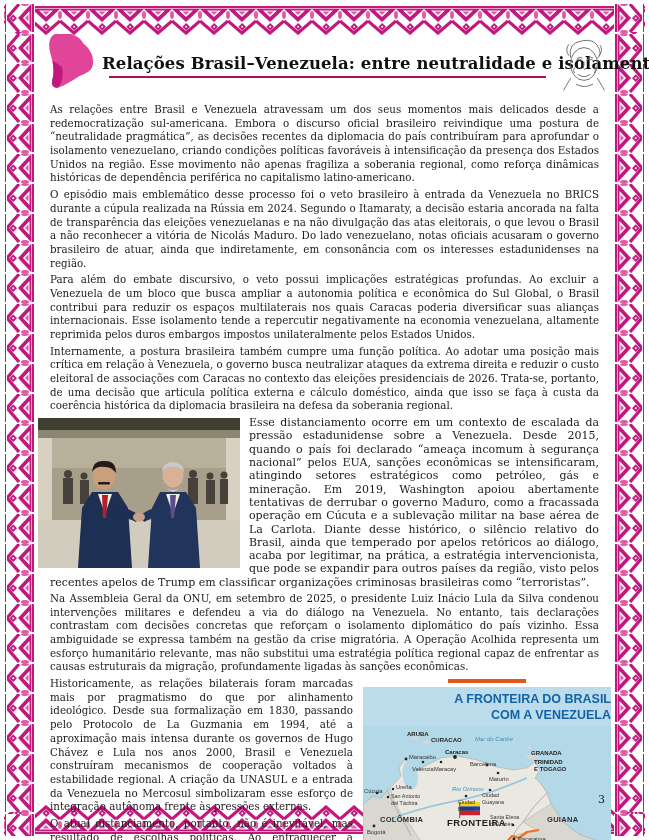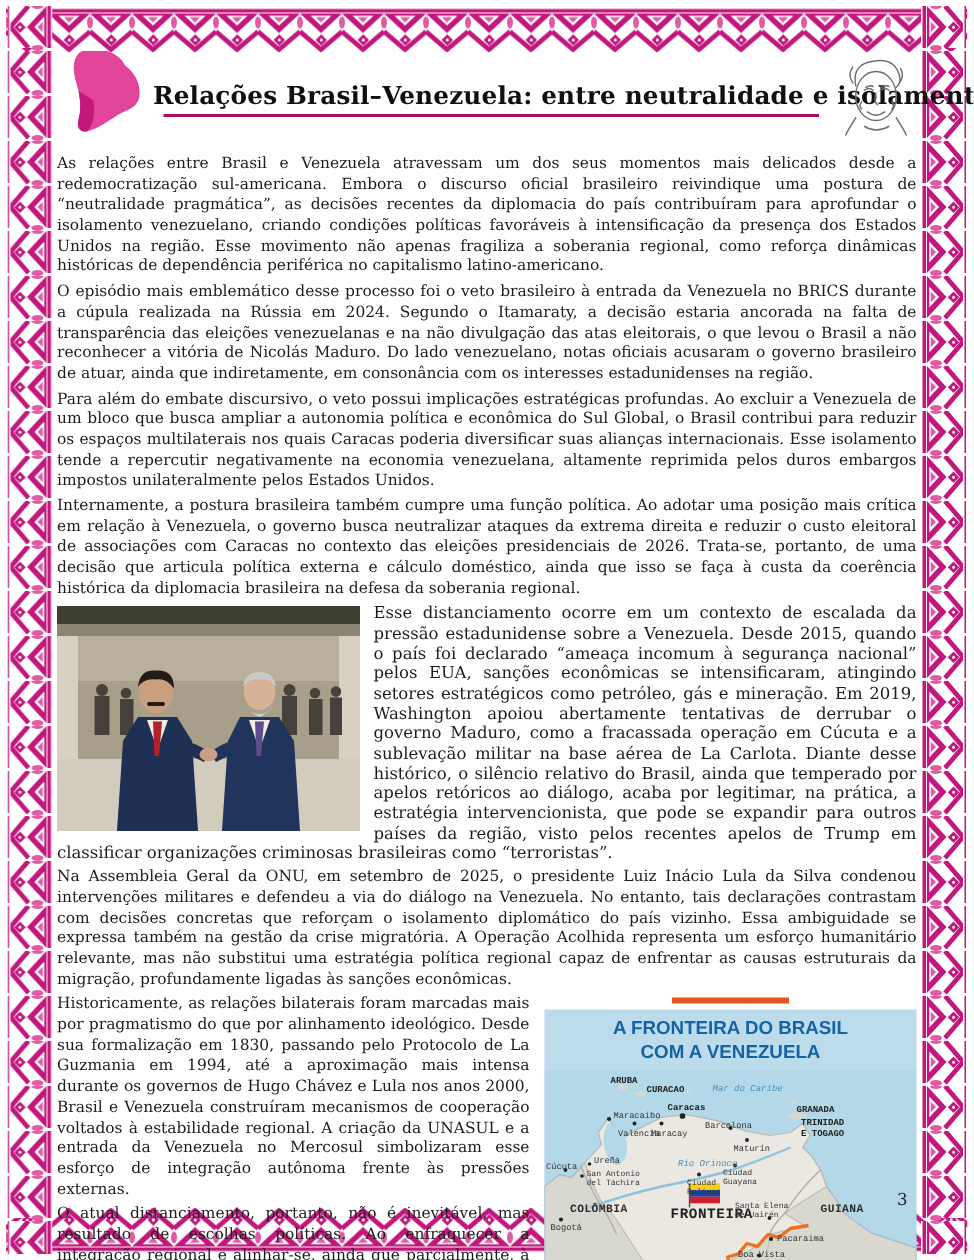--- a/index.html
+++ b/index.html
@@ -11,36 +11,36 @@
   .b-bottom{left:4px;bottom:5px;width:641px;height:30px;transform:scaleY(-1);}
   .b-left{left:5px;top:4px;width:30px;height:832px;}
   .b-right{right:5px;top:4px;width:30px;height:832px;transform:scaleX(-1);}
   
   .content{position:absolute;left:38px;right:38px;top:34px;bottom:30px;}
   header{display:flex;align-items:center;gap:4px;margin-bottom:5px;}
   .title-block{flex:1;text-align:center;min-width:0;}
   .title{font-size:16.5px;font-weight:bold;color:#101010;margin:0;white-space:nowrap;letter-spacing:.1px;}
   .author{font-size:12px;font-weight:bold;color:#d6409b;margin-top:1px;}
   .rule{height:2.5px;background:#a90d66;width:97%;margin:3px auto 0;}
-  main p{font-size:10.3px;line-height:1.33;text-align:justify;margin:0 0 3px;}
+  main p{font-size:10.3px;line-height:1.33;text-align:justify;margin:0 12px 3px;}
   .wrap-para{font-size:11px;line-height:1.21;}
   .clear-l{clear:left;}
   .clear-b{clear:both;}
   
   .photo{float:left;width:202px;height:150px;margin:2px 9px 2px 0;background:#c7bfae;}
   .photo svg{display:block;}
   
   .map-block{float:right;width:248px;margin:2px 0 2px 10px;}
   .map-bar{width:78px;height:4px;background:#e4571c;margin:0 auto 4px;}
   .map-card{background:#bcdceb;padding-top:5px;}
   .map-title{font-family:"Liberation Sans","DejaVu Sans",sans-serif;font-weight:bold;
-             font-size:12.5px;line-height:1.25;color:#1463a5;text-align:center;white-space:pre-line;}
+             font-size:12.5px;line-height:1.25;color:#1463a5;text-align:right;white-space:pre-line;}
   .map-canvas{position:relative;height:210px;margin-top:3px;}
   .map-canvas svg{position:absolute;left:0;top:0;}
-  .ml{position:absolute;font-family:Liberation Mono, monospace;font-size:5.8px;
+  .ml{position:absolute;font-family:Liberation Sans, sans-serif;font-size:5.8px;
       color:#333;white-space:pre-line;line-height:1.15;}
   .ml.b{font-weight:bold;font-size:6px;color:#222;}
   .ml.tiny{font-size:5.4px;}
   .ml.sea{font-style:italic;color:#4090c2;font-size:6px;}
   .ml.country{font-weight:bold;font-size:7.5px;color:#2d2d2d;letter-spacing:.3px;}
   .ml.big{font-weight:bold;font-size:9.5px;color:#222;letter-spacing:.4px;}
   .page-number{position:absolute;right:44px;bottom:34px;font-size:11px;color:#222;}
 </style>
 </head>
 <body>

